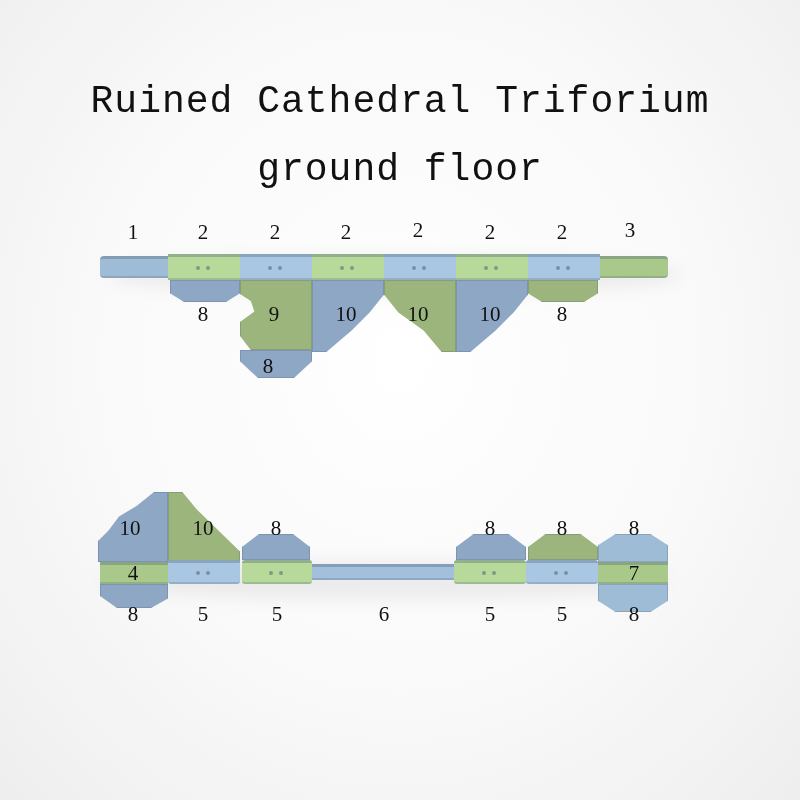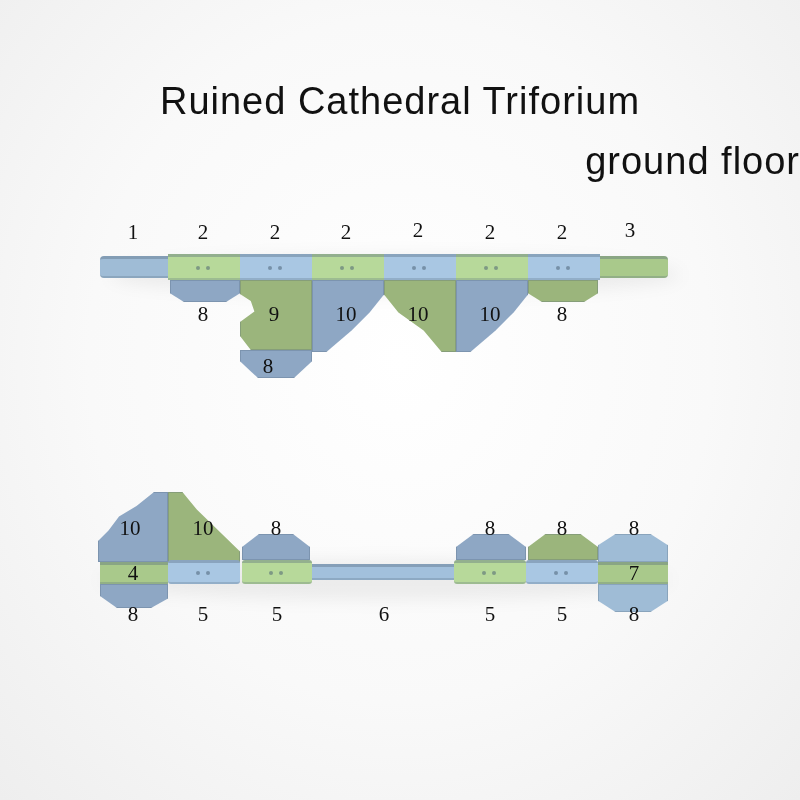--- a/index.html
+++ b/index.html
@@ -3,24 +3,24 @@
 <meta charset="utf-8">
 <style>
   html, body { margin:0; padding:0; }
   body {
     width:800px; height:800px; position:relative; overflow:hidden;
     background: radial-gradient(ellipse at 50% 45%, #ffffff 0%, #f9f9f9 55%, #eeeeee 100%);
     font-family: "DejaVu Serif", "Liberation Serif", serif;
   }
   .title {
     position:absolute; left:0; width:800px; text-align:center;
-    color:#111; font-family:Liberation Sans, sans-serif; letter-spacing:1px;
+    color:#111; font-family:Liberation Mono, monospace; letter-spacing:1px;
   }
   .t1 { top:80px; font-size:38px; }
-  .t2 { top:140px; font-size:38px;text-align:right; }
+  .t2 { top:148px; font-size:38px; }
   .lbl {
     position:absolute; font-family:"Liberation Serif", "DejaVu Serif", serif;
     font-size:21px; color:#111; transform:translateX(-50%); line-height:1;
   }
   .tile { position:absolute; box-sizing:border-box; }
   .green { background:#b7d99a; }
   .blue  { background:#a9c7e3; }
   .dgreen{ background:#9bb57c; }
   .dblue { background:#8ea7c4; }
   .wall { border-top:3px solid rgba(80,100,120,0.35); border-bottom:2px solid rgba(80,100,120,0.25); }

